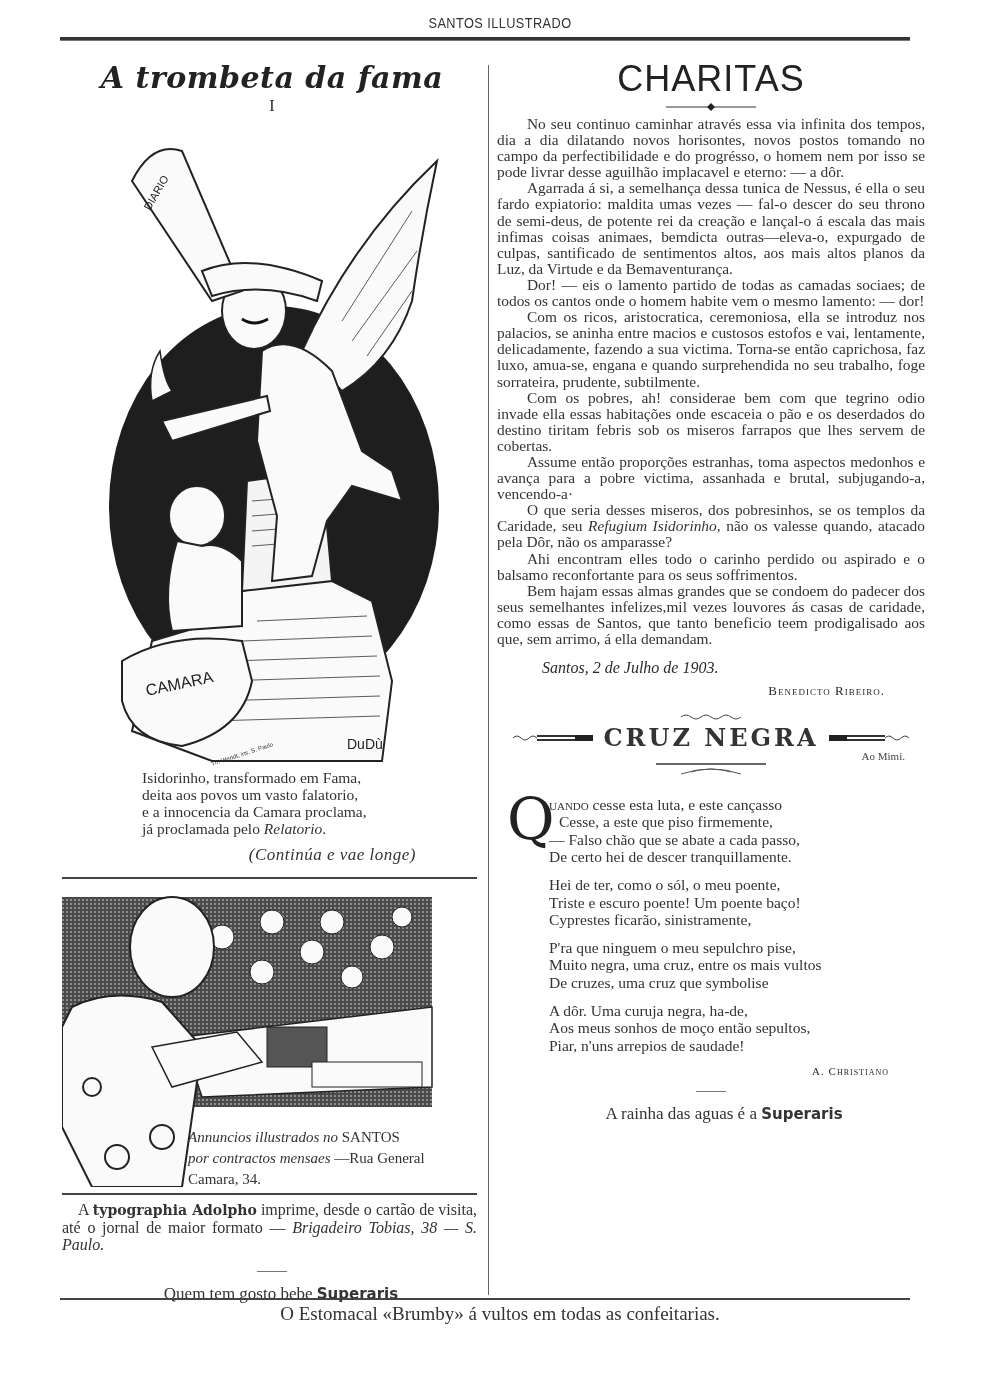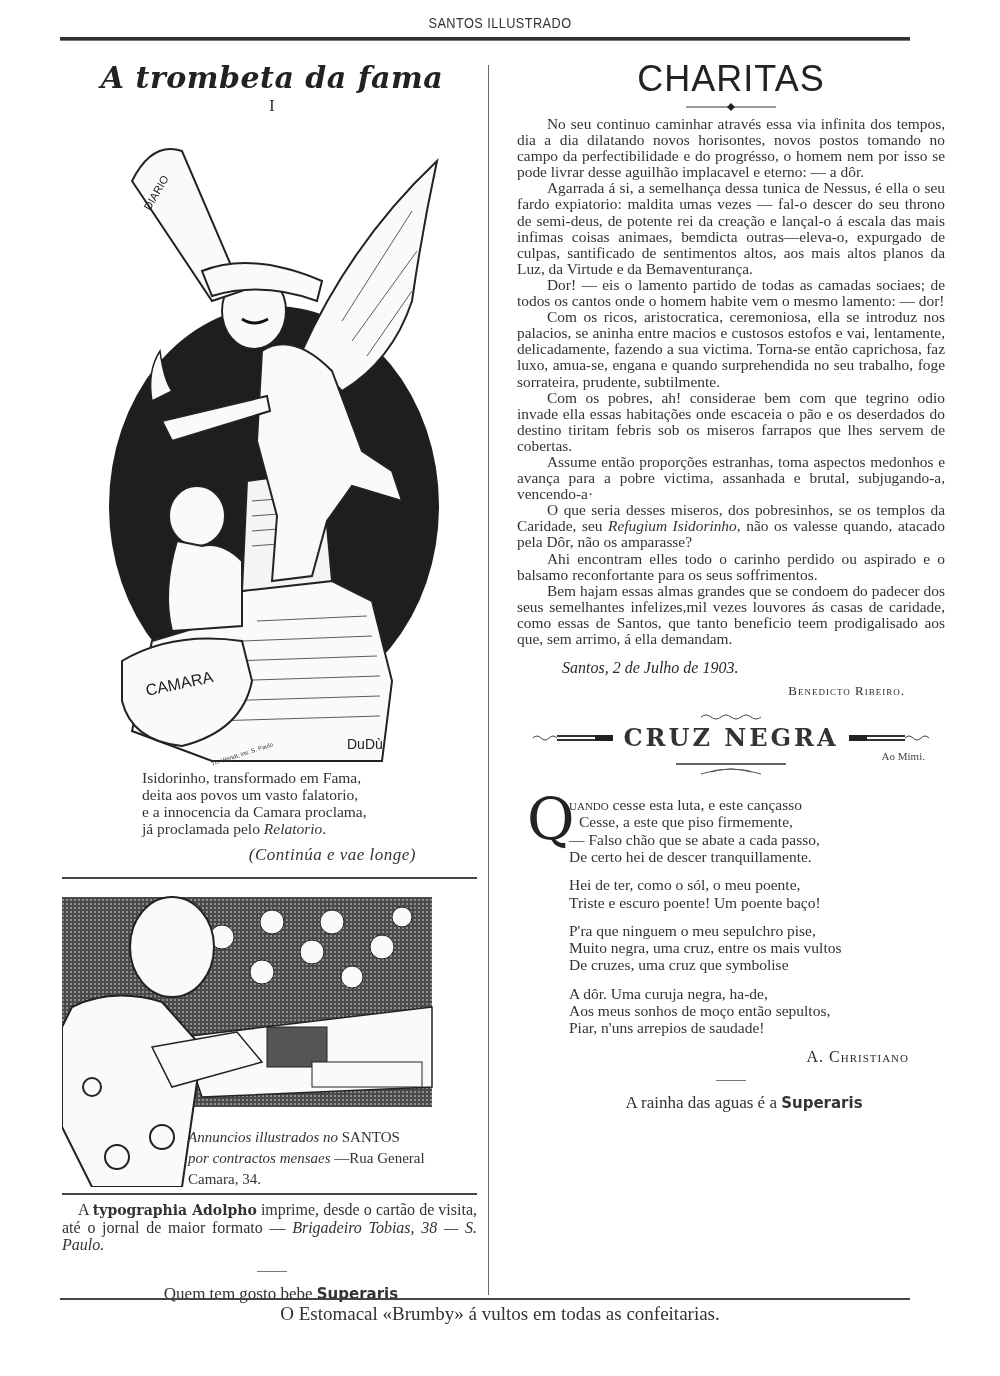--- a/index.html
+++ b/index.html
@@ -14,21 +14,21 @@
       color: #333; transform: scaleX(0.85);
     }
     .top-rule {
       position: absolute; top: 37px; left: 60px; width: 850px; height: 0;
       border-top: 3px solid #333; border-bottom: 1px solid #777;
     }
     .col-divider {
       position: absolute; top: 65px; left: 488px; width: 1px; height: 1230px; background: #666;
     }
     .left-col { position: absolute; left: 62px; top: 50px; width: 420px; }
-    .right-col { position: absolute; left: 517px; top: 50px; width: 428px; }
+    .right-col { position: absolute; left: 497px; top: 50px; width: 428px; }
 
     .fame-title {
       text-align: center; font-family: "DejaVu Serif", serif; font-weight: bold;
       font-size: 30px; margin-top: 10px; color: #222; letter-spacing: 0.5px;
       font-style: italic;
     }
     .fame-part { text-align: center; font-size: 16px; margin-top: 2px; }
 
     .cartoon {
       position: relative; width: 350px; height: 650px; margin: 6px 0 0 30px;
@@ -86,21 +86,21 @@
       font-family: "DejaVu Serif", serif; font-weight: bold; font-size: 24px; letter-spacing: 3px; color: #333;
     }
     .dedication { text-align: right; font-size: 11px; margin-right: 20px; margin-top: -2px; color: #444; }
     .poem { position: relative; margin-top: 20px; margin-left: 6px; font-size: 15.5px; line-height: 17.3px; color: #333; }
     .dropcap {
       position: absolute; left: 4px; top: -6px; font-size: 58px; line-height: 58px; font-family: "DejaVu Serif", serif; color: #222;
     }
     .poem .stanza { margin-left: 46px; margin-bottom: 11px; }
     .poem .line { white-space: nowrap; }
     .poem .sc { font-variant: small-caps; }
-    .poem-sig { text-align: right; font-size: 16px; margin-top: 0px; margin-right: 36px; font-variant: small-caps; letter-spacing: 1px; }
+    .poem-sig { text-align: right; font-size: 11px; margin-top: 0px; margin-right: 36px; font-variant: small-caps; letter-spacing: 1px; }
 
     .bottom-rule {
       position: absolute; top: 1298px; left: 60px; width: 850px; border-top: 2px solid #444;
     }
     .footer-line {
       position: absolute; top: 1303px; left: 0; width: 1000px; text-align: center; font-size: 19px; color: #333;
     }
   </style>
 </head>
 <body>
@@ -271,20 +271,21 @@
     <span class="dropcap">Q</span>
     <div class="stanza">
       <div class="line"><span class="sc">uando</span><span> cesse esta luta, e este cançasso</span></div>
       <div class="line" style="padding-left:10px">Cesse, a este que piso firmemente,</div>
       <div class="line">— Falso chão que se abate a cada passo,</div>
       <div class="line">De certo hei de descer tranquillamente.</div>
     </div>
     <div class="stanza">
       <div class="line">Hei de ter, como o sól, o meu poente,</div>
       <div class="line">Triste e escuro poente! Um poente baço!</div>
+      <div class="line">Cyprestes ficarão, sinistramente,</div>
     </div>
     <div class="stanza">
       <div class="line">P'ra que ninguem o meu sepulchro pise,</div>
       <div class="line">Muito negra, uma cruz, entre os mais vultos</div>
       <div class="line">De cruzes, uma cruz que symbolise</div>
     </div>
     <div class="stanza">
       <div class="line">A dôr. Uma curuja negra, ha-de,</div>
       <div class="line">Aos meus sonhos de moço então sepultos,</div>
       <div class="line">Piar, n'uns arrepios de saudade!</div>

